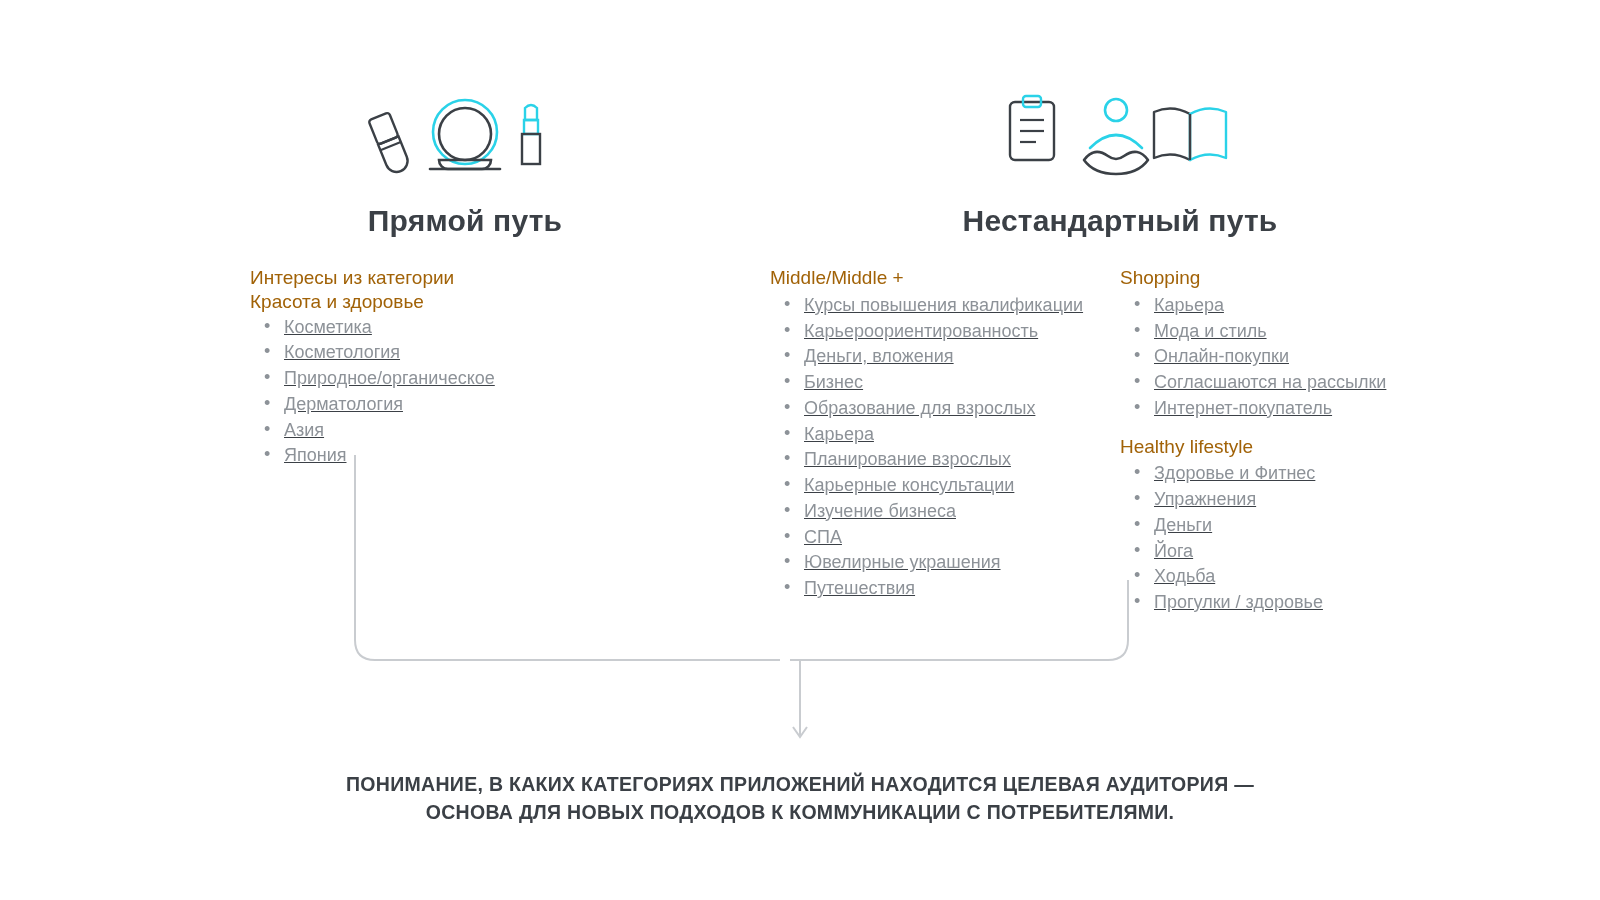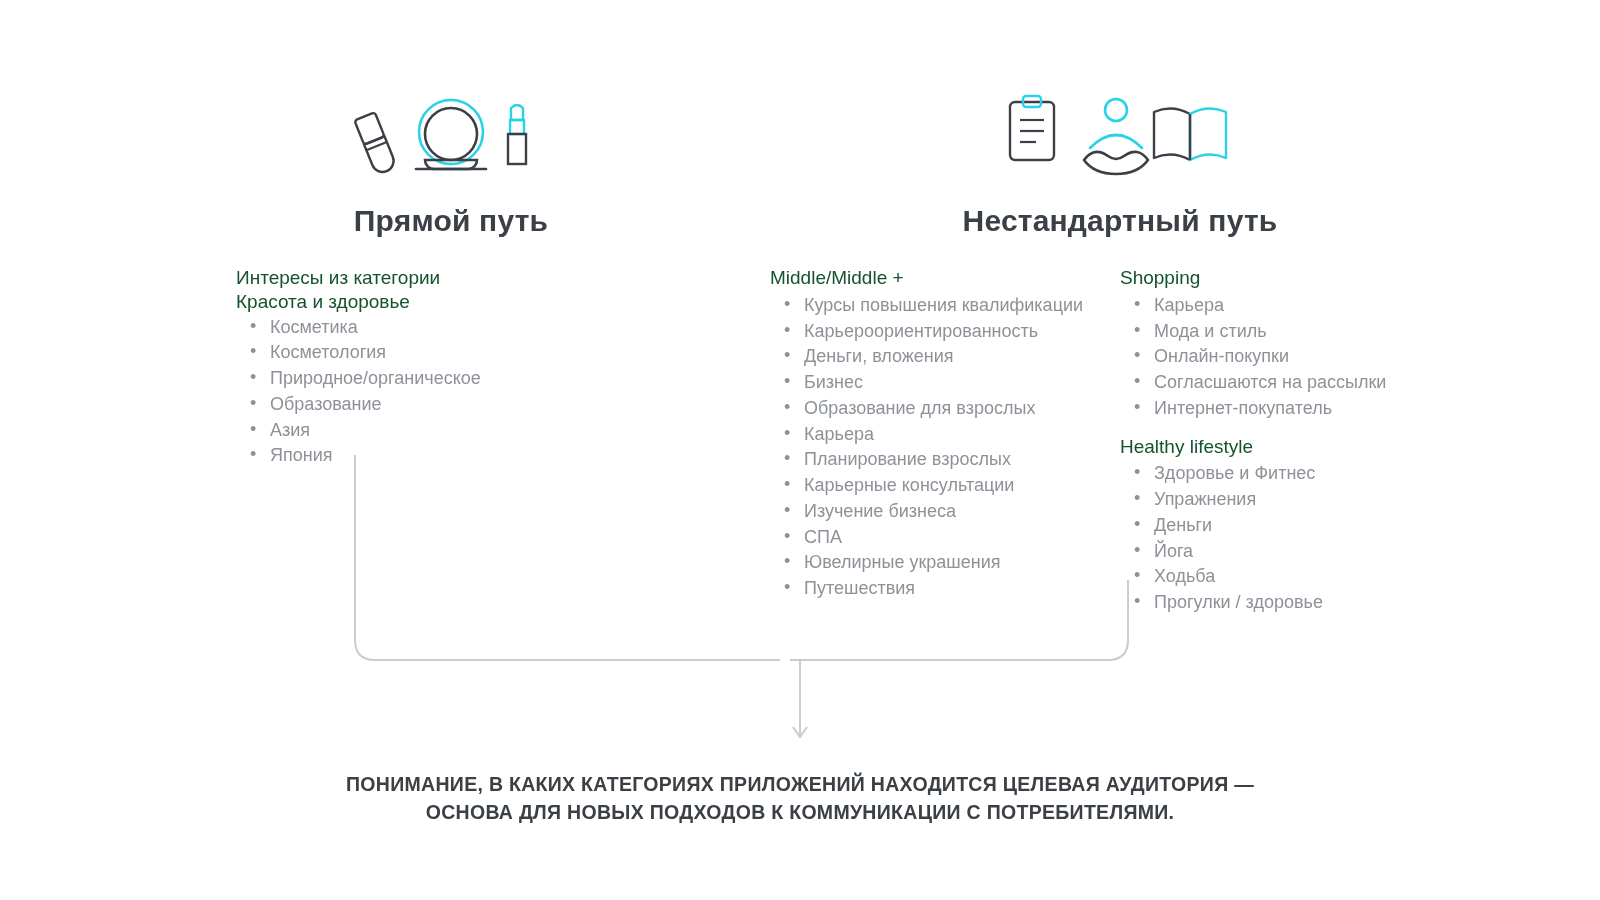--- a/index.html
+++ b/index.html
@@ -26,21 +26,21 @@
     left: 0;
     top: 0;
     width: 1600px;
     height: 900px;
     pointer-events: none;
   }
 
   
   .col-left {
     position: absolute;
-    left: 236px;
+    left: 250px;
     top: 80px;
     width: 430px;
   }
   .col-right {
     position: absolute;
     left: 770px;
     top: 80px;
     width: 700px;
   }
 
@@ -65,29 +65,30 @@
   .lists-wrap {
     display: flex;
     margin-top: 28px;
   }
   .sub-col { }
   .sub-col.first { width: 350px; }
   .sub-col.second { width: 350px; }
 
   .group-heading {
     font-size: 19px;
-    color: #14532d;
+    color: #a16207;
     line-height: 1.25;
     margin-bottom: 4px;
     font-weight: normal;
   }
   ul.items {
     list-style: none;
     margin: 0 0 0 8px;
     padding: 0;
+    text-decoration: underline;
   }
   ul.items li {
     position: relative;
     padding-left: 26px;
     font-size: 18px;
     line-height: 1.32;
     color: #8d9298;
     margin: 2px 0;
   }
   ul.items li::before {
@@ -159,21 +160,21 @@
 
     <div class="lists-wrap">
       <div class="sub-col first">
         <div class="group">
           <div class="group-heading" style="white-space:pre-line;">Интересы из категории
 Красота и здоровье</div>
           <ul class="items">
             <li>Косметика</li>
             <li>Косметология</li>
             <li>Природное/органическое</li>
-            <li>Образование</li>
+            <li>Дерматология</li>
             <li>Азия</li>
             <li>Япония</li>
           </ul>
         </div>
       </div>
     </div>
   </div>
 
   <div class="col-right">
 

